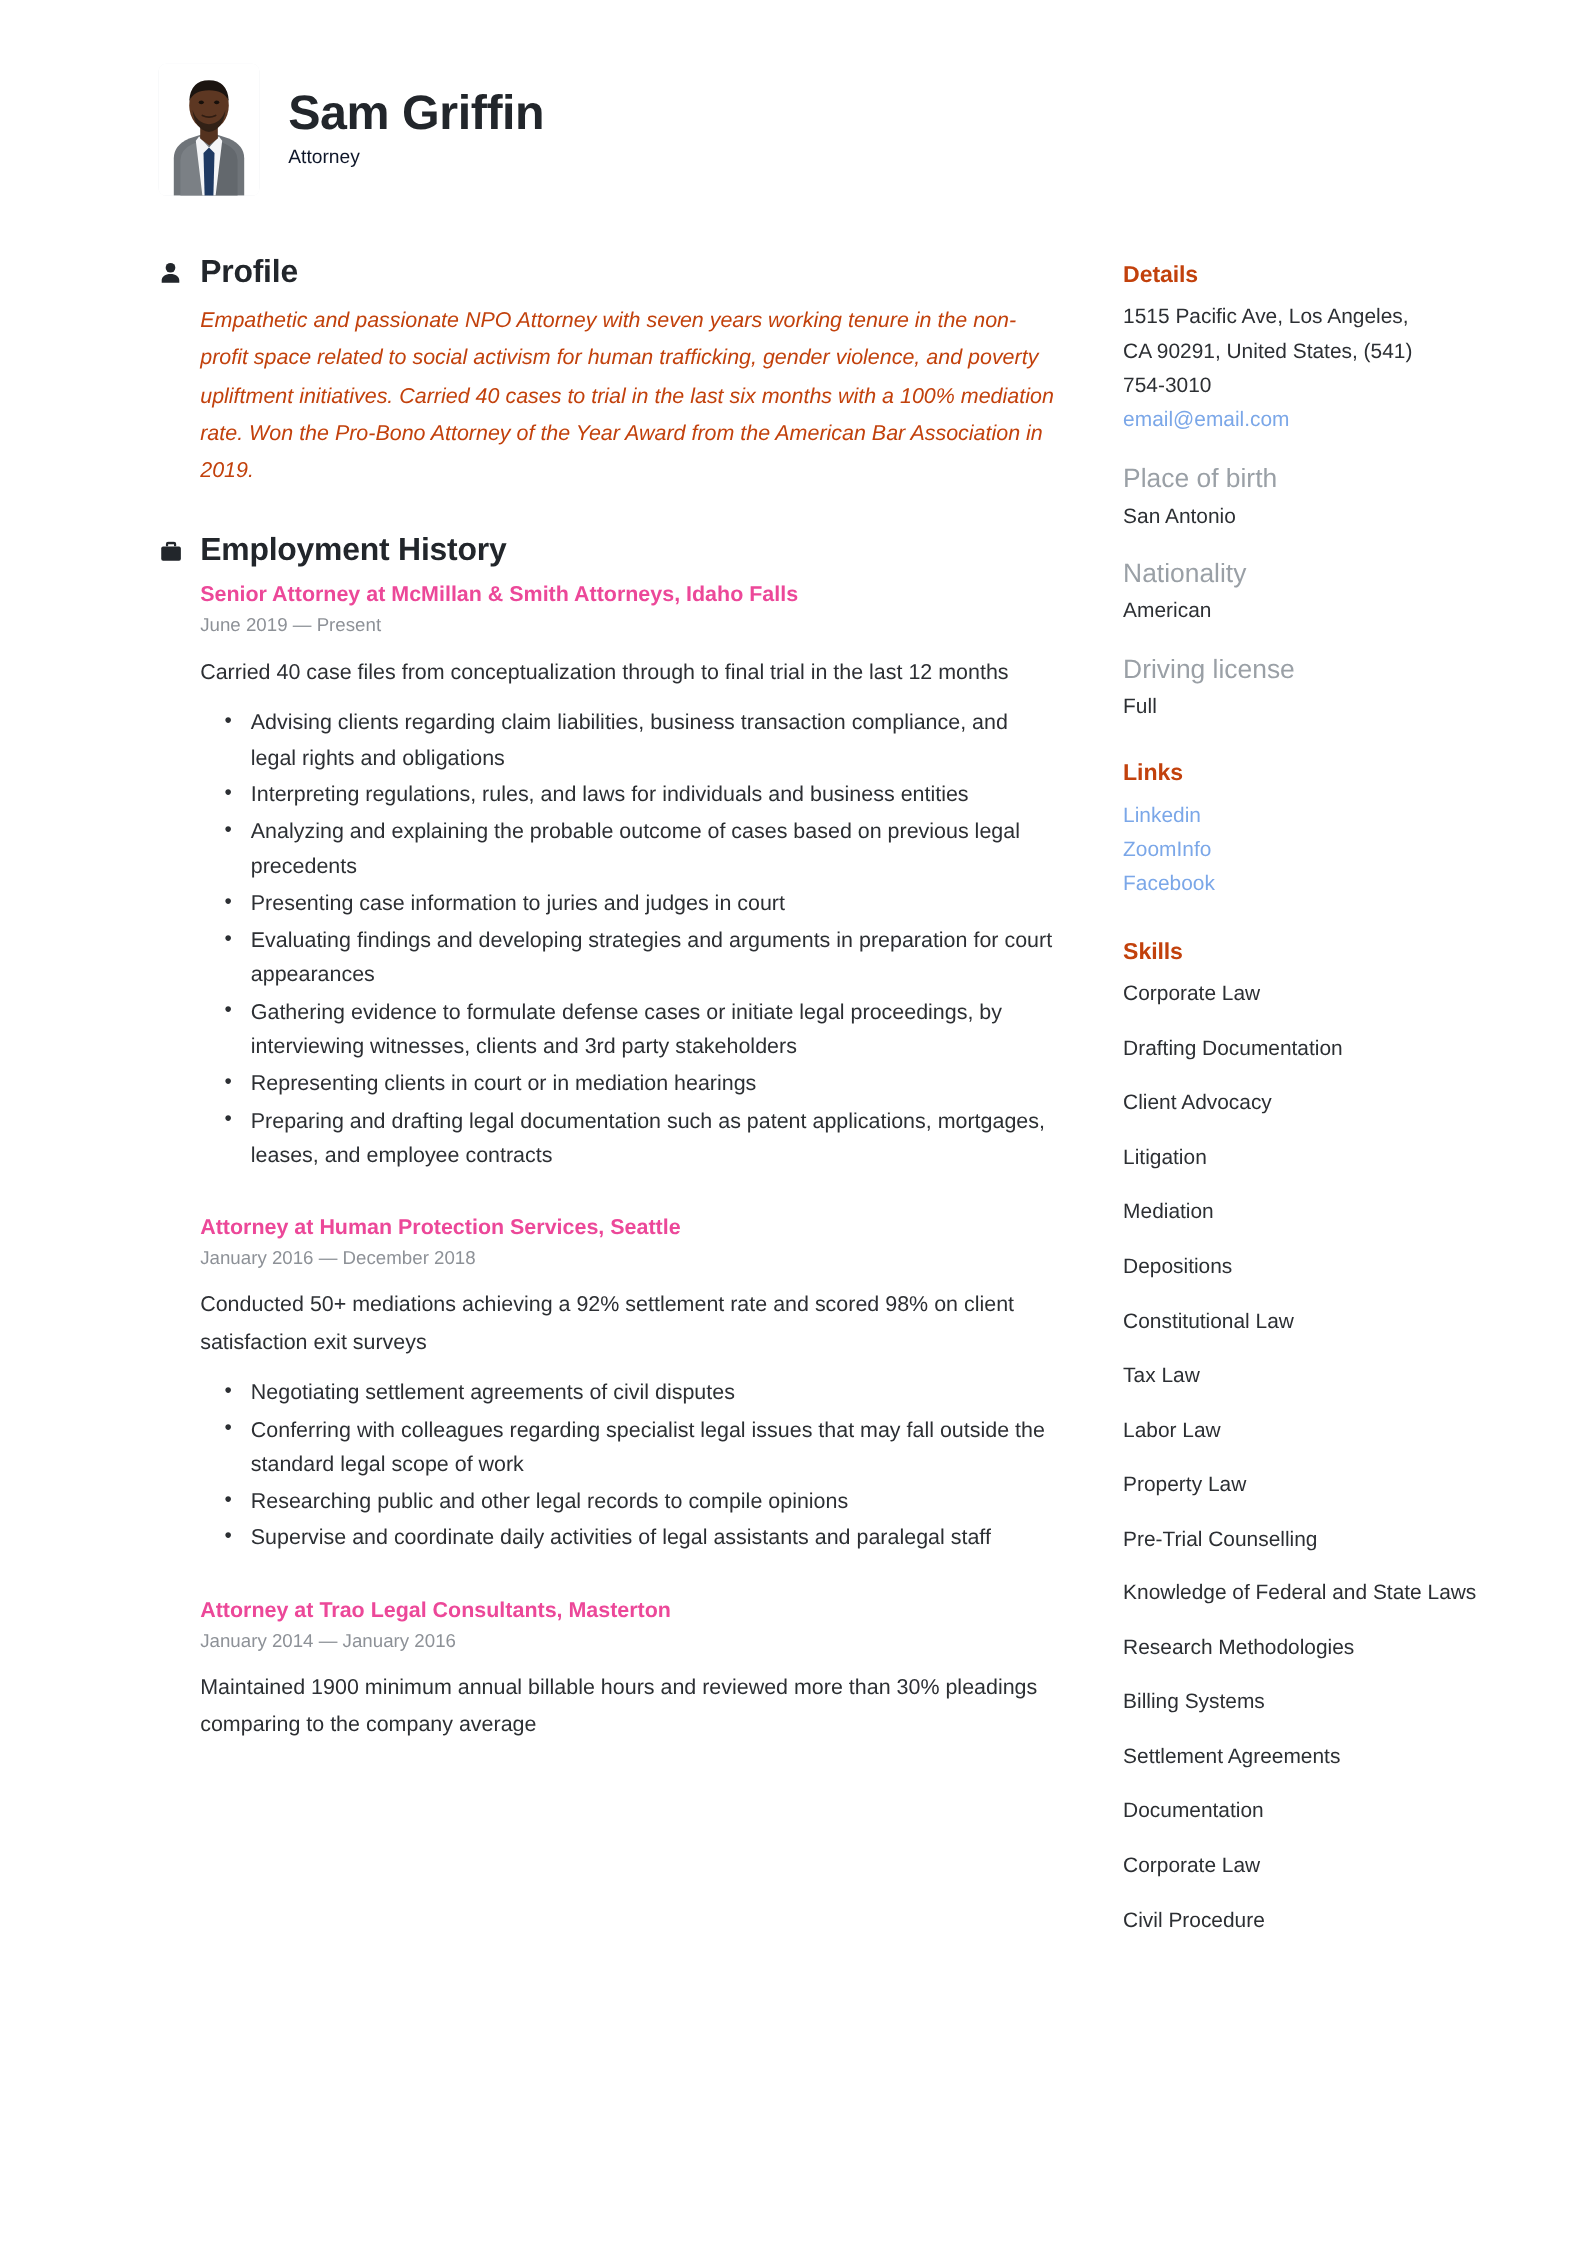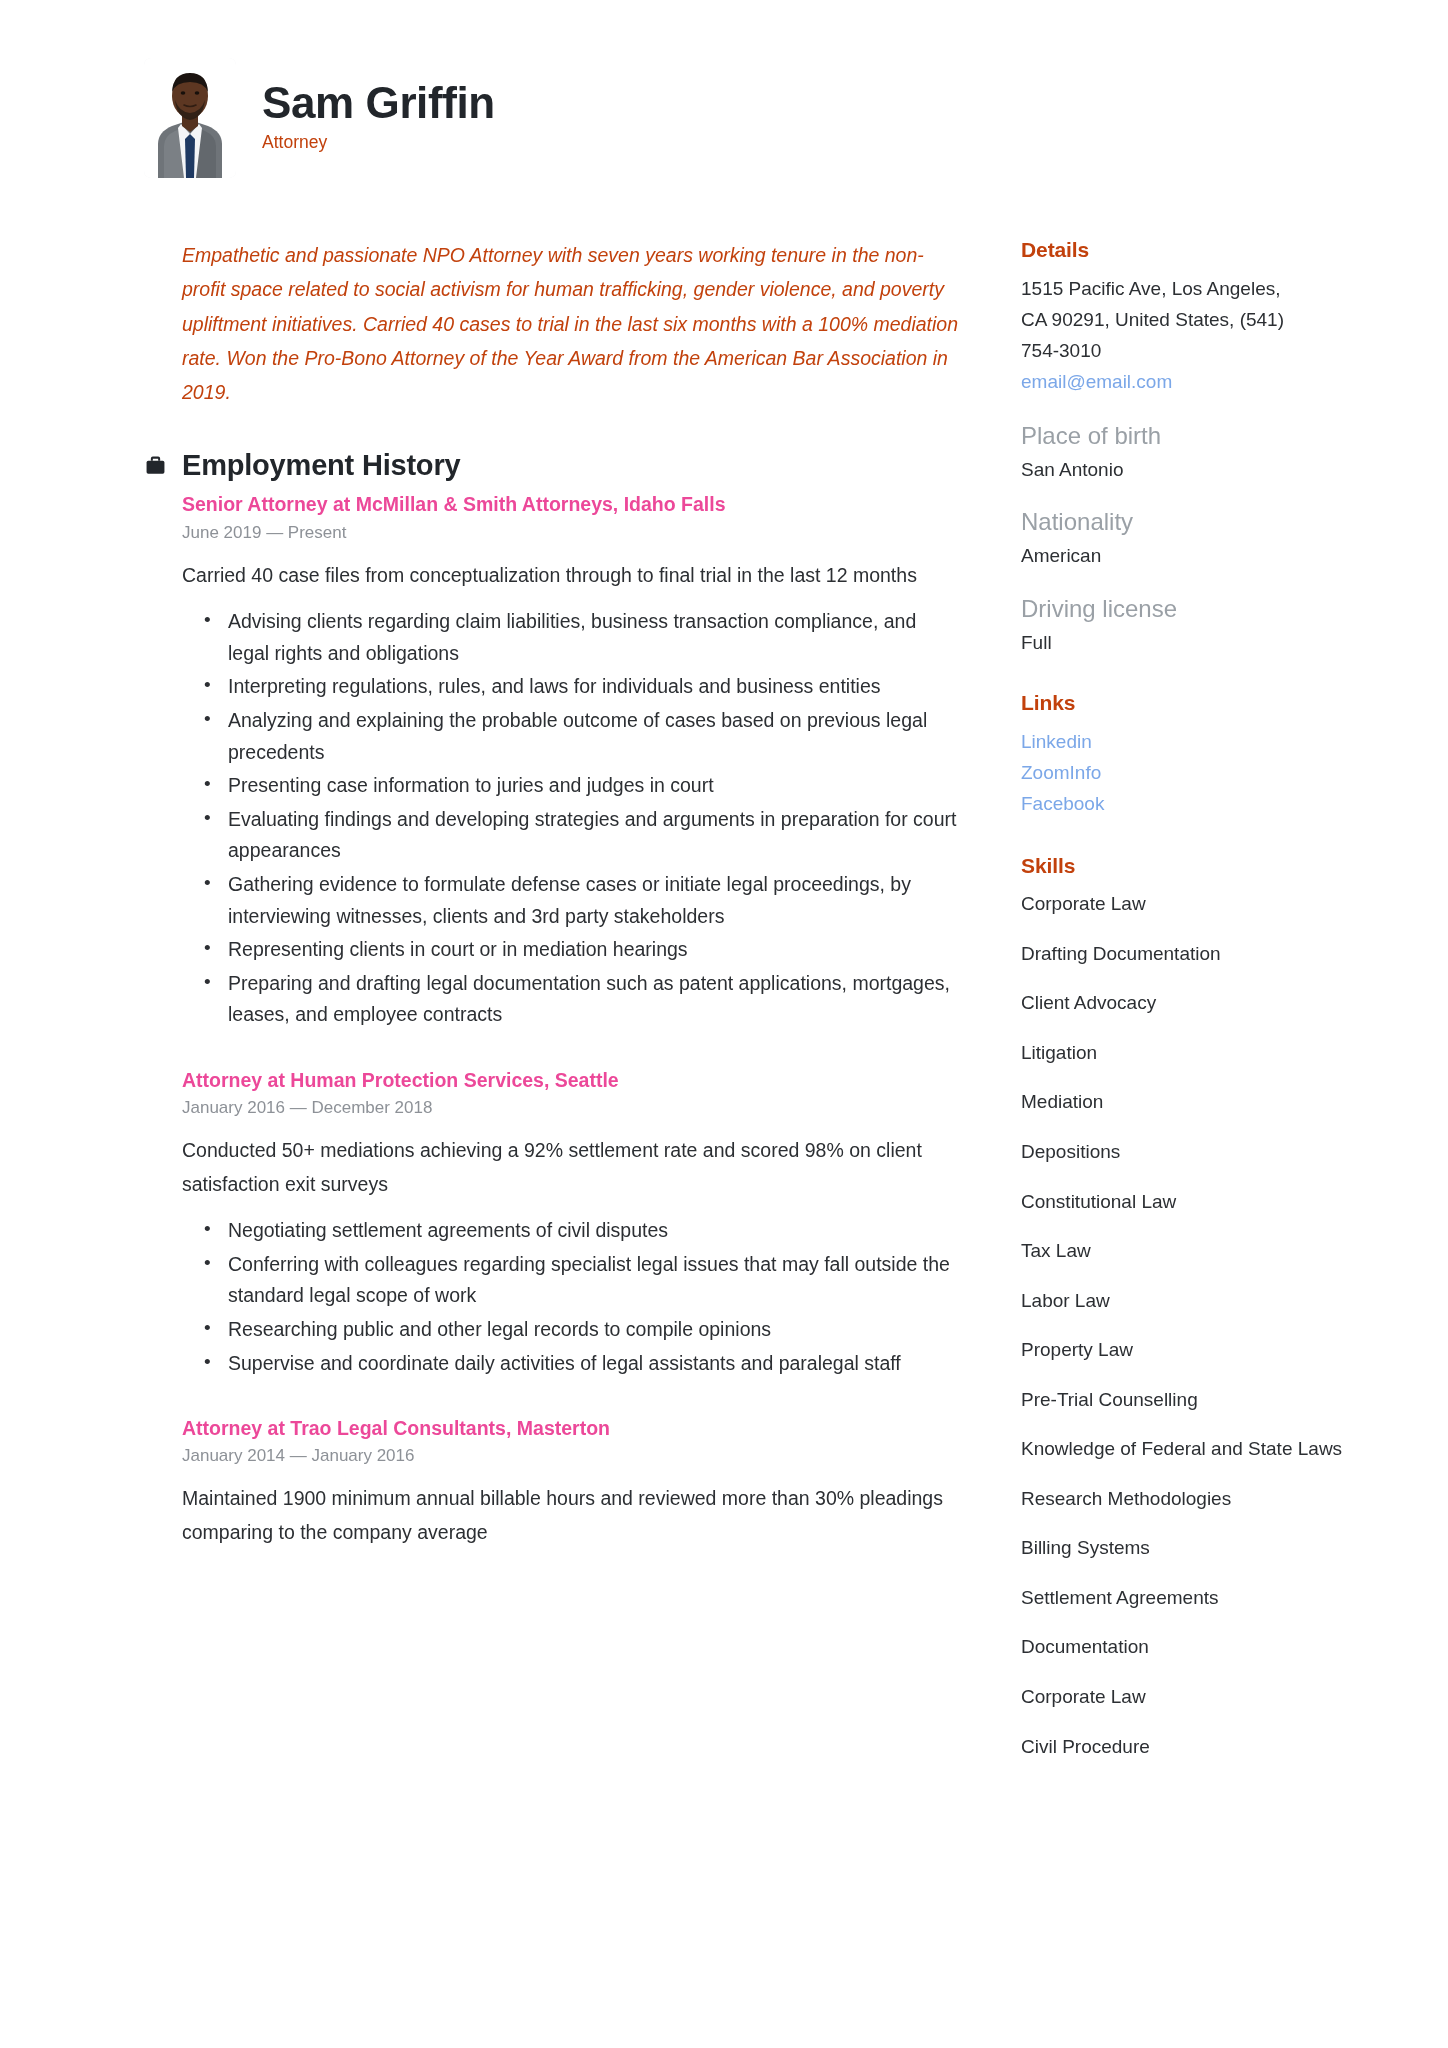--- a/index.html
+++ b/index.html
@@ -45,21 +45,21 @@
   .name {
     font-size: 44px;
     font-weight: bold;
     letter-spacing: -0.4px;
     color: #22262b;
     line-height: 1.08;
     margin: 0 0 6px 0;
   }
   .job-title {
     font-size: 17.5px;
-    color: #c2410c;
+    color: #0f172a;
     margin: 0;
     font-weight: normal;
   }
 
   
   .body-cols {
     display: flex;
     align-items: flex-start;
   }
   .col-main {
@@ -233,20 +233,29 @@
       <h1 class="name">Sam Griffin</h1>
       <p class="job-title">Attorney</p>
     </div>
   </div>
 
   <div class="body-cols">
 
     <div class="col-main">
 
       <div class="section">
+        <div class="section-head">
+          <span class="sec-icon">
+            <svg width="18" height="20" viewBox="0 0 18 20" fill="currentColor">
+              <circle cx="9" cy="5.4" r="4.4"></circle>
+              <path d="M9 11.2c-4.6 0-8 2.5-8 5.6V19h16v-2.2c0-3.1-3.4-5.6-8-5.6z"></path>
+            </svg>
+          </span>
+          <span class="sec-title">Profile</span>
+        </div>
         <p class="profile-text">Empathetic and passionate NPO Attorney with seven years working tenure in the non-profit space related to social activism for human trafficking, gender violence, and poverty upliftment initiatives. Carried 40 cases to trial in the last six months with a 100% mediation rate. Won the Pro-Bono Attorney of the Year Award from the American Bar Association in 2019.</p>
       </div>
 
       <div class="section">
         <div class="section-head">
           <span class="sec-icon">
             <svg width="19" height="19" viewBox="0 0 20 19" fill="currentColor">
               <path d="M7.2 2.3h5.6v2.1h2.1V2.1A2.1 2.1 0 0 0 12.8 0H7.2a2.1 2.1 0 0 0-2.1 2.1v2.3h2.1z"></path>
               <rect x="0.6" y="4.6" width="18.8" height="13.6" rx="1.8"></rect>
             </svg>

